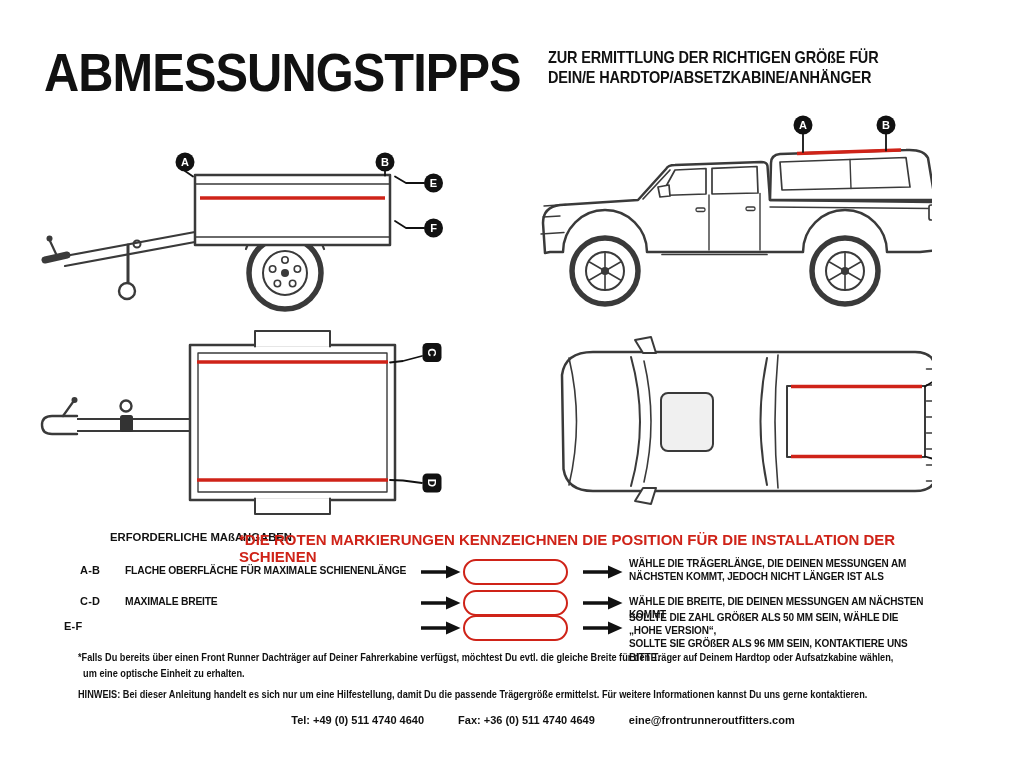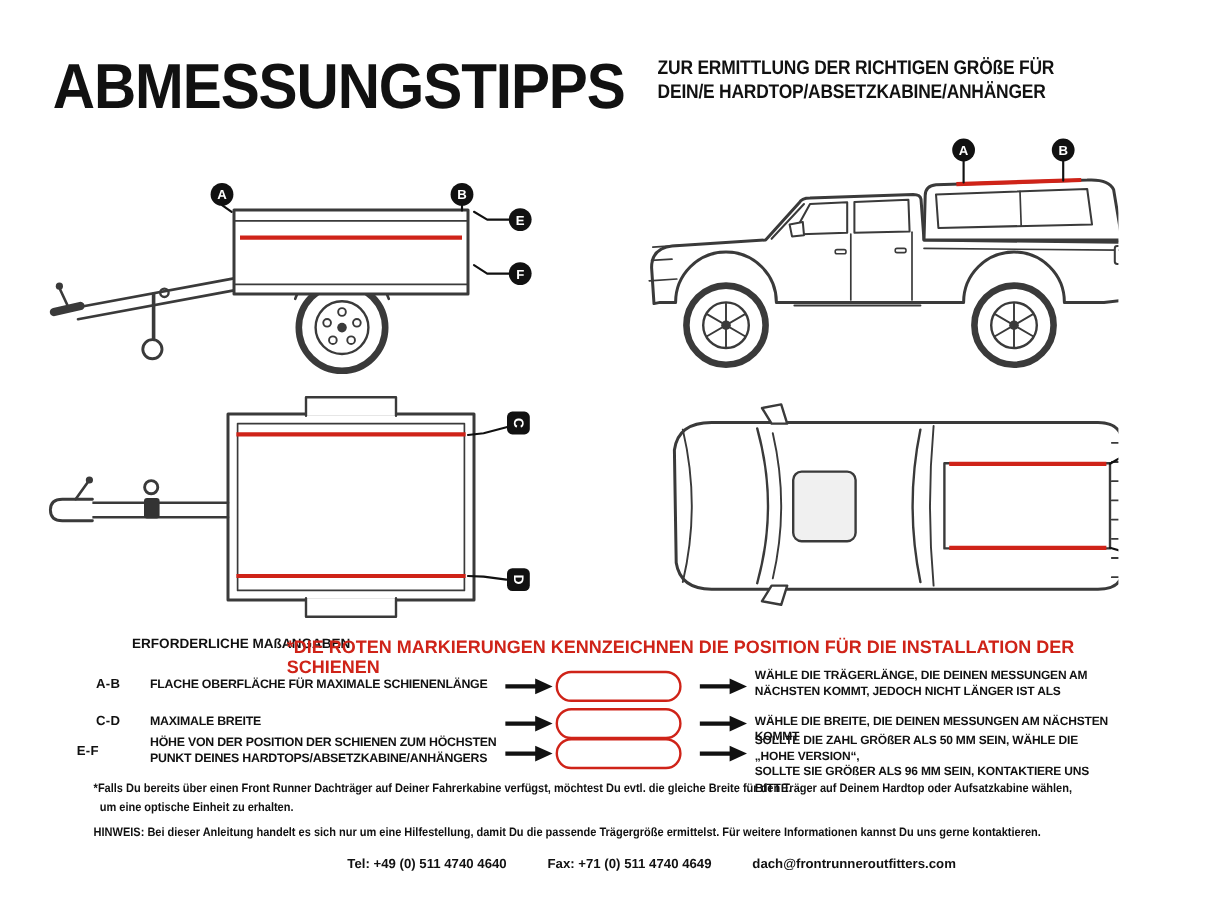--- a/index.html
+++ b/index.html
@@ -249,37 +249,35 @@
       <path d="M25 0.5 L39.5 7 L25 13.5 Z" fill="#111"></path>
   </svg>
   <div class="abs pill" style="left:463px;top:590px"></div>
   <svg class="abs" style="left:583px;top:596px" width="40" height="14" viewBox="0 0 40 14">
     <path d="M0 7 L26 7" stroke="#111" stroke-width="3.5"></path>
       <path d="M25 0.5 L39.5 7 L25 13.5 Z" fill="#111"></path>
   </svg>
   <div class="abs row-guide" style="left:629px;top:595px">WÄHLE DIE BREITE, DIE DEINEN MESSUNGEN AM NÄCHSTEN KOMMT</div>
 
   <div class="abs row-range" style="left:64px;top:620px">E-F</div>
-  <div class="abs row-desc" style="left:125px;top:613px">HÖHE VON DER POSITION DER SCHIENEN ZUM HÖCHSTEN
-PUNKT DEINES HARDTOPS/ABSETZKABINE/ANHÄNGERS</div>
   <svg class="abs" style="left:421px;top:621px" width="40" height="14" viewBox="0 0 40 14">
     <path d="M0 7 L26 7" stroke="#111" stroke-width="3.5"></path>
       <path d="M25 0.5 L39.5 7 L25 13.5 Z" fill="#111"></path>
   </svg>
   <div class="abs pill" style="left:463px;top:615px"></div>
   <svg class="abs" style="left:583px;top:621px" width="40" height="14" viewBox="0 0 40 14">
     <path d="M0 7 L26 7" stroke="#111" stroke-width="3.5"></path>
       <path d="M25 0.5 L39.5 7 L25 13.5 Z" fill="#111"></path>
   </svg>
   <div class="abs row-guide" style="left:629px;top:611px">SOLLTE DIE ZAHL GRÖßER ALS 50 MM SEIN, WÄHLE DIE „HOHE VERSION“,
 SOLLTE SIE GRÖßER ALS 96 MM SEIN, KONTAKTIERE UNS BITTE.</div>
 
   <div class="abs footnote">*Falls Du bereits über einen Front Runner Dachträger auf Deiner Fahrerkabine verfügst, möchtest Du evtl. die gleiche Breite für den Träger auf Deinem Hardtop oder Aufsatzkabine wählen,
   um eine optische Einheit zu erhalten.</div>
   <div class="abs hinweis">HINWEIS: Bei dieser Anleitung handelt es sich nur um eine Hilfestellung, damit Du die passende Trägergröße ermittelst. Für weitere Informationen kannst Du uns gerne kontaktieren.</div>
 
   <div class="abs contact">
     <span>Tel: +49 (0) 511 4740 4640</span>
-    <span>Fax: +71 (0) 511 4740 4649</span>
-    <span>dach@frontrunneroutfitters.com</span>
+    <span>Fax: +36 (0) 511 4740 4649</span>
+    <span>eine@frontrunneroutfitters.com</span>
   </div>
 
 </div>
 
 </body></html>

